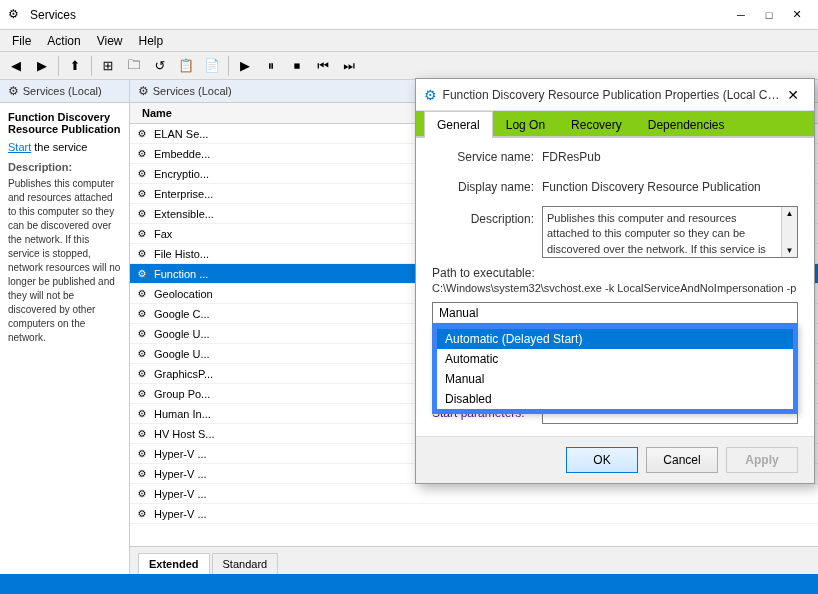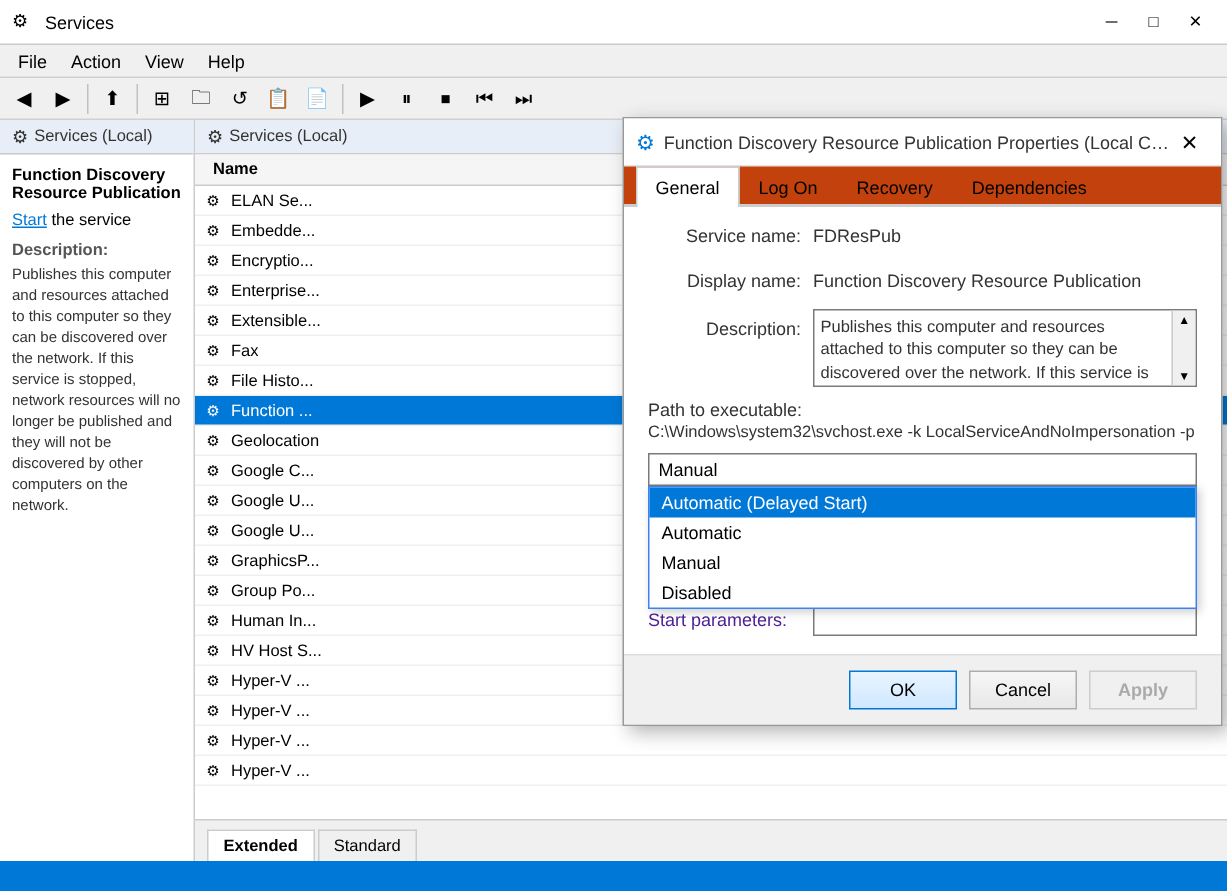--- a/index.html
+++ b/index.html
@@ -33,21 +33,21 @@
 
     
     .overlay { position: fixed; top: 0; left: 0; width: 818px; height: 594px; pointer-events: none; }
     .dialog { position: absolute; top: 78px; left: 415px; width: 400px; background: #f0f0f0; border: 1px solid #999; box-shadow: 4px 4px 12px rgba(0,0,0,0.3); pointer-events: all; font-size: 12px; }
     .dialog-title-bar { background: #fff; height: 32px; display: flex; align-items: center; padding: 0 8px; border-bottom: 1px solid #e0e0e0; }
     .dialog-title-icon { font-size: 14px; margin-right: 6px; color: #0078d7; }
     .dialog-title-text { flex: 1; font-size: 12px; color: #333; overflow: hidden; white-space: nowrap; text-overflow: ellipsis; }
     .dialog-close-btn { width: 26px; height: 24px; border: none; background: transparent; cursor: pointer; font-size: 14px; display: flex; align-items: center; justify-content: center; }
 
     
-    .dialog-tabs { display: flex; border-bottom: 2px solid #ccc; padding: 0 8px; background: #c2410c; }
+    .dialog-tabs { display: flex; border-bottom: 2px solid #ccc; padding: 0 8px; background: #84cc16; }
     .dialog-tab { padding: 6px 12px; border: 1px solid transparent; border-bottom: none; cursor: pointer; font-size: 12px; margin-bottom: -2px; }
     .dialog-tab.active { background: #fff; border-color: #ccc; border-bottom-color: #fff; font-weight: normal; z-index: 1; }
 
     
     .dialog-content { padding: 8px 16px; background: #fff; }
     .form-row { display: flex; align-items: flex-start; margin-bottom: 8px; }
     .form-label { width: 110px; text-align: right; padding-right: 8px; color: #333; line-height: 22px; font-size: 12px; flex-shrink: 0; }
     .form-value { flex: 1; font-size: 12px; line-height: 22px; color: #333; }
     .svc-btn { width: 72px; height: 24px; border: 1px solid #adadad; background: linear-gradient(to bottom, #f6f6f6, #e8e8e8); font-size: 12px; cursor: pointer; }
     .svc-btn:disabled { color: #aaa; background: #f0f0f0; border-color: #ccc; cursor: default; }
@@ -260,21 +260,21 @@
       <div style="margin-bottom:8px;">
         <div style="font-size:12px; color:#333; margin-bottom:2px;">Path to executable:</div>
         <div style="font-size:11px; color:#333;">C:\Windows\system32\svchost.exe -k LocalServiceAndNoImpersonation -p</div>
       </div>
 
       <div class="form-row" style="align-items:flex-start; position:relative;">
         <div style="flex:1; position:relative;">
           <div style="border:1px solid #7a7a7a; padding:3px 24px 3px 6px; font-size:12px; background:#fff; cursor:pointer; position:relative; z-index:5;">Manual</div>
           <div style="position:absolute; right:2px; top:5px; font-size:10px; pointer-events:none; color:#555;">▼</div>
 
-          <div style="position:absolute; top:100%; left:0; right:0; border:1px solid #3b82f6; background:#fff; z-index:200; box-shadow:2px 2px 6px rgba(0,0,0,0.2);">
+          <div style="position:absolute; top:100%; left:0; right:0; border:5px solid #3b82f6; background:#fff; z-index:200; box-shadow:2px 2px 6px rgba(0,0,0,0.2);">
             <div style="padding:3px 8px; font-size:12px; cursor:pointer; background:#0078d7; color:white;">Automatic (Delayed Start)</div>
             <div style="padding:3px 8px; font-size:12px; cursor:pointer;">Automatic</div>
             <div style="padding:3px 8px; font-size:12px; cursor:pointer;">Manual</div>
             <div style="padding:3px 8px; font-size:12px; cursor:pointer;">Disabled</div>
           </div>
         </div>
       </div>
 
       <div style="border:1px solid #ccc; background:#f5f5f5; padding:8px 12px; margin-bottom:8px; margin-top:4px;">
         <div style="display:flex; align-items:center; margin-bottom:6px;">

